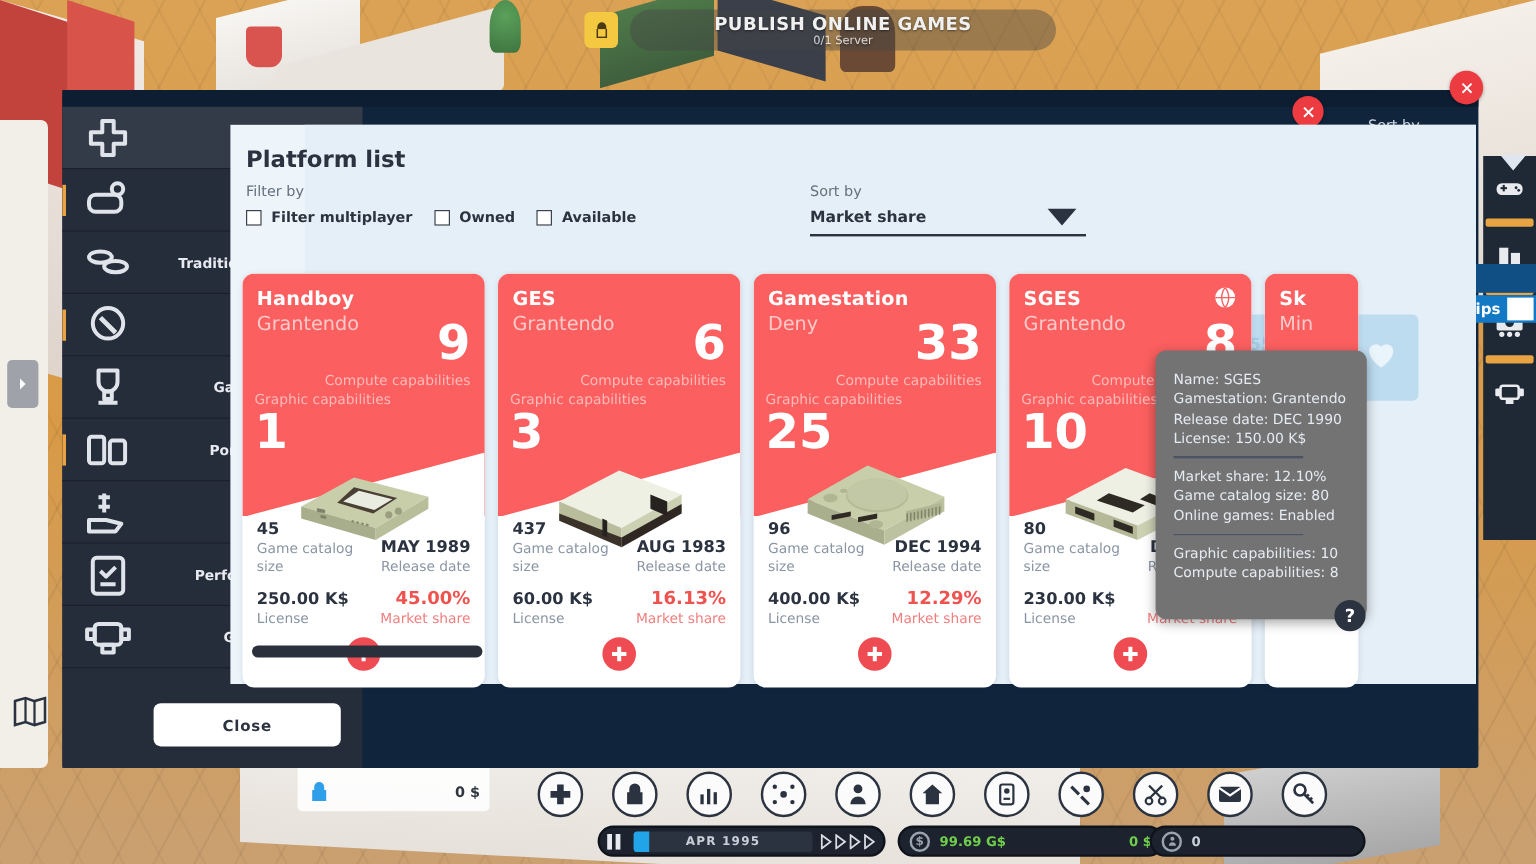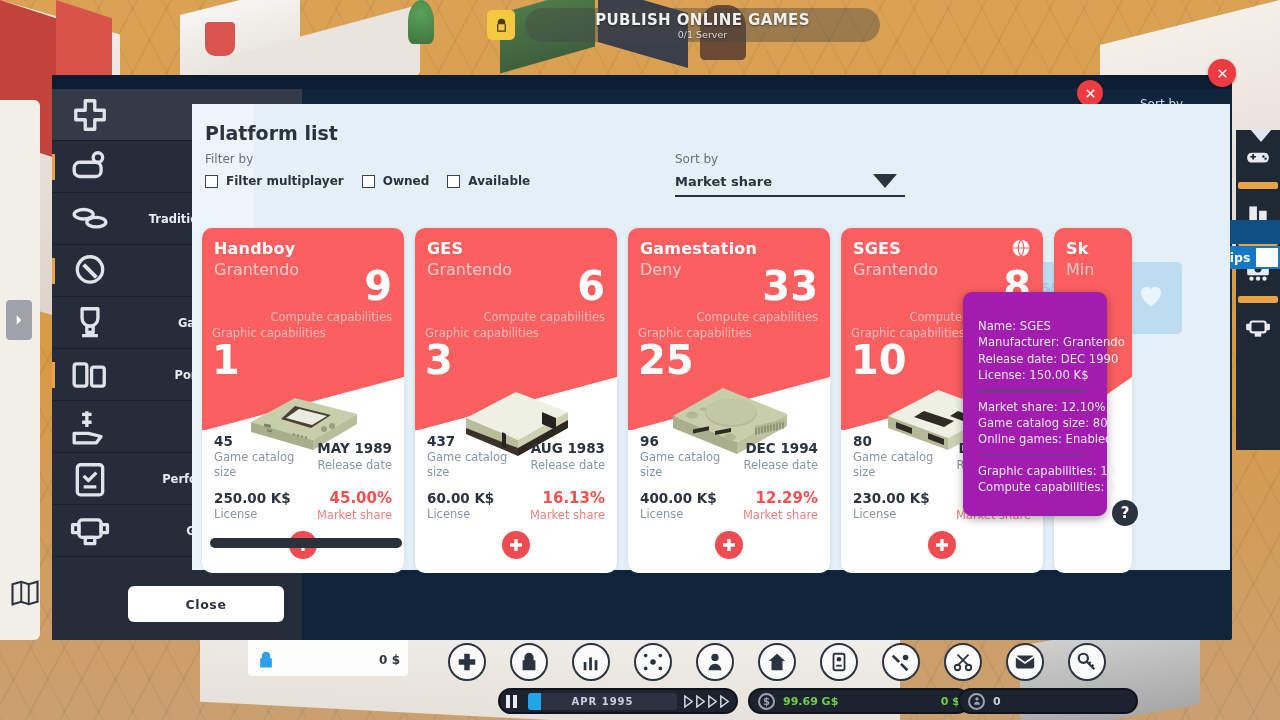--- a/index.html
+++ b/index.html
@@ -417,21 +417,21 @@
   }
   .card-graphic-num {
     position: absolute; left: 10px; top: 112px;
     font-size: 40px; font-weight: bold; color: #ffffff; line-height: 1;
   }
   .card-art {
     position: absolute; left: 50%; top: 150px; transform: translateX(-50%);
     width: 140px; height: 80px;
   }
   .card-stats { position: absolute; left: 0; right: 0; top: 204px; padding: 0 12px; }
-  .stat-row { display: flex; justify-content: space-between; align-items: center; }
+  .stat-row { display: flex; justify-content: space-between; align-items: flex-end; }
   .stat-l { width: 96px; }
   .stat-r { width: 88px; text-align: right; }
   .stat-num { font-size: 13.5px; font-weight: bold; color: #2c3340; line-height: 1.35; }
   .stat-lbl { font-size: 11.5px; color: #8a95a3; line-height: 1.3; }
   .stat-num.red { color: #ef5350; font-size: 15px; }
   .stat-lbl.red { color: #ef7f7f; }
   .card-add {
     position: absolute; left: 50%; bottom: 14px; transform: translateX(-50%);
     width: 28px; height: 28px; border-radius: 50%; background: #ef4b52;
     display: flex; align-items: center; justify-content: center;
@@ -446,23 +446,23 @@
     position: absolute; left: 18px; bottom: 22px; width: 960px; height: 10px;
   }
   .pl-scroll .track { position: absolute; inset: 0; background: transparent; }
   .pl-scroll .thumb {
     position: absolute; left: 0; top: 0; width: 192px; height: 10px;
     background: #2a303c; border-radius: 5px;
   }
 
   
   .tooltip {
-    position: absolute; left: 963px; top: 292px; width: 144px; height: 224px;
-    background: #a21caf; border-radius: 9px;
-    padding: 26px 15px; color: #e6ebf2;
+    position: absolute; left: 963px; top: 292px; width: 176px; height: 224px;
+    background: #737373; border-radius: 9px;
+    padding: 16px 15px; color: #e6ebf2;
     box-shadow: 0 3px 10px rgba(0,0,0,0.35);
   }
   .tooltip .tl { font-size: 11.6px; line-height: 16.3px; white-space: nowrap; }
   .tooltip .sep { height: 1.5px; background: #46506080; background-color: #4a5464; margin: 7px 0 7px 0; width: 108px; }
 
   .help-btn {
     position: absolute; right: 10px; bottom: 0px; width: 26px; height: 26px;
     border-radius: 50%; background: #2c3340;
     display: flex; align-items: center; justify-content: center;
     color: #fff; font-size: 15px; font-weight: bold;
@@ -1065,21 +1065,21 @@
     </div>
 
     <div class="pl-scroll">
       <div class="track"></div>
       <div class="thumb"></div>
     </div>
   </div>
 
   <div class="tooltip">
     <div class="tl">Name: SGES</div>
-    <div class="tl">Manufacturer: Grantendo</div>
+    <div class="tl">Gamestation: Grantendo</div>
     <div class="tl">Release date: DEC 1990</div>
     <div class="tl">License: 150.00 K$</div>
     <div class="sep"></div>
     <div class="tl">Market share: 12.10%</div>
     <div class="tl">Game catalog size: 80</div>
     <div class="tl">Online games: Enabled</div>
     <div class="sep"></div>
     <div class="tl">Graphic capabilities: 10</div>
     <div class="tl">Compute capabilities: 8</div>
   </div>

